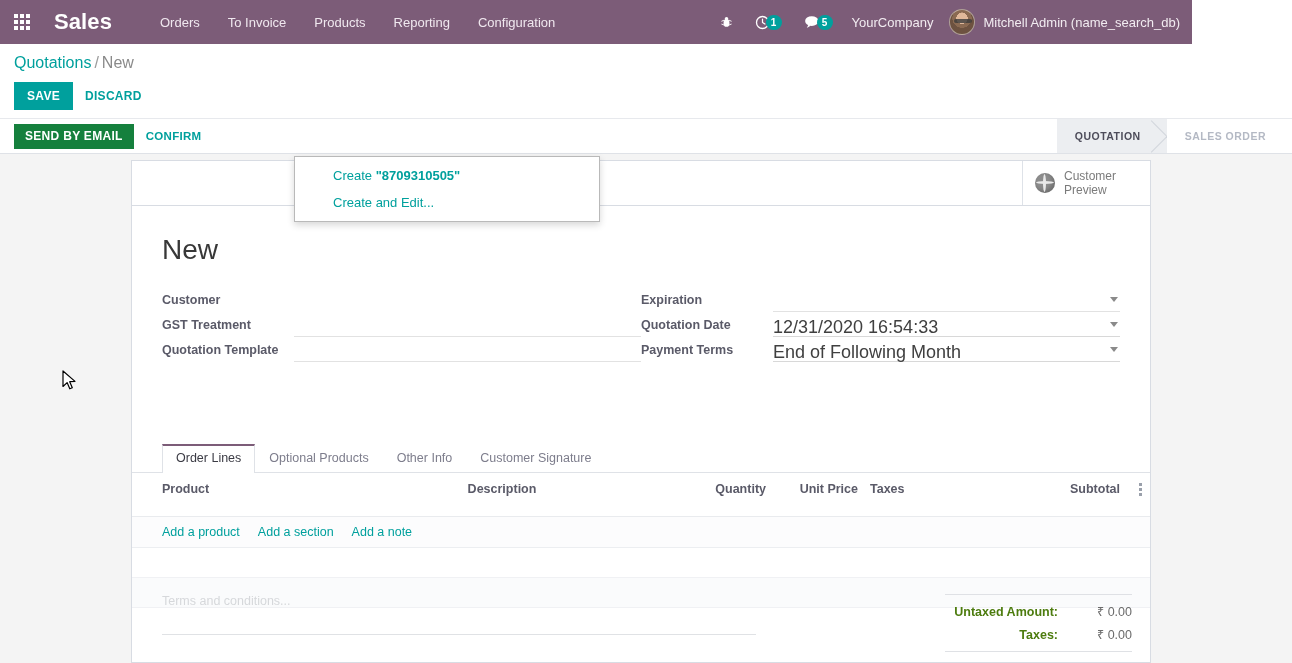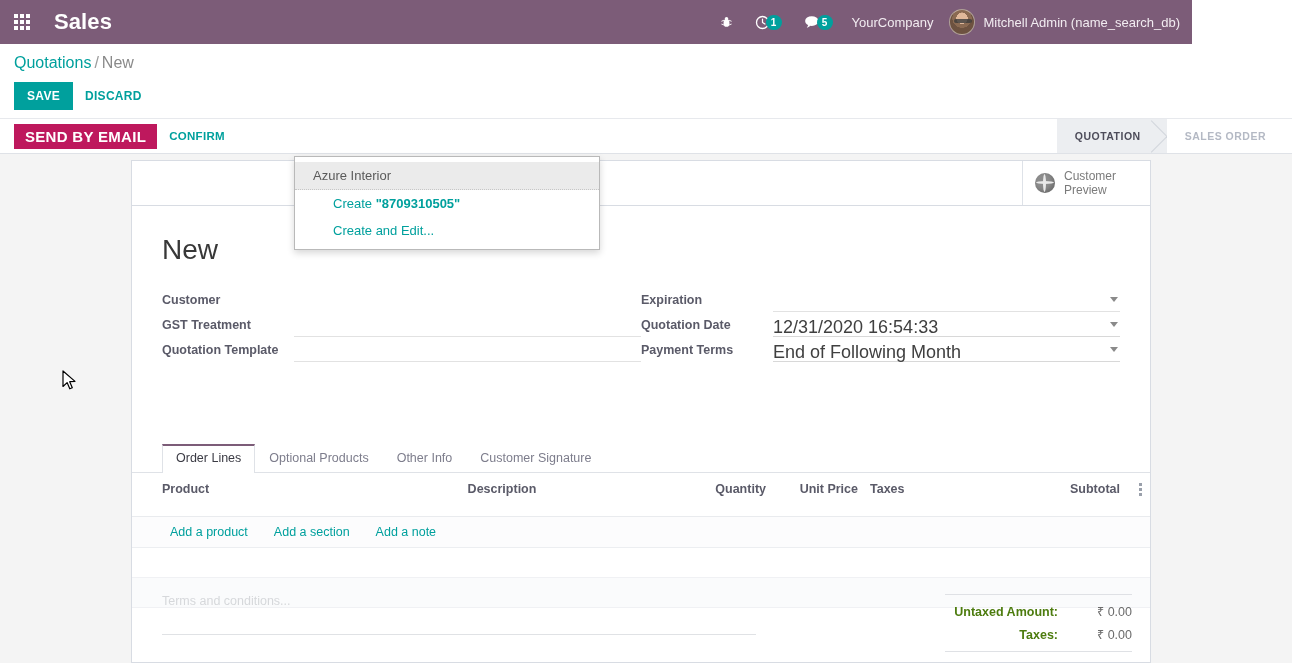--- a/index.html
+++ b/index.html
@@ -89,21 +89,21 @@
     padding: 7px 12px; cursor: pointer; text-transform: uppercase;
   }
 
   
   #action-bar {
     position: absolute; top: 118px; left: 0; width: 1292px; height: 36px;
     background: #ffffff; border-top: 1px solid #e7e9ed; border-bottom: 1px solid #dfe2e7;
     display: flex; align-items: center; padding-left: 14px;
   }
   .ab-btn-primary {
-    background: #be185d; color: #fff; font-size: 15px; font-weight: bold;
+    background: #15803d; color: #fff; font-size: 12px; font-weight: bold;
     letter-spacing: .3px; padding: 6px 11px; border: 0; cursor: pointer;
     text-transform: uppercase; line-height: 13px;
   }
   .ab-btn-link {
     color: #00A09D; font-size: 11.5px; font-weight: bold; letter-spacing: .3px;
     padding: 6px 12px; cursor: pointer; text-transform: uppercase;
   }
   .statusbar { margin-left: auto; display: flex; align-items: stretch; height: 34px; }
   .st {
     position: relative; display: flex; align-items: center;
@@ -218,21 +218,21 @@
   .th.subtotal { flex: 1; text-align: right; padding-right: 14px; }
   .dots {
     width: 16px; display: flex; flex-direction: column; align-items: center;
     gap: 2px; cursor: pointer; padding-right: 4px;
   }
   .dots i { width: 3px; height: 3px; background: #9aa0ab; display: block; }
   .lt-add {
     display: flex; gap: 18px; padding: 8px 0 8px 30px;
     border-bottom: 1px solid #eceef1; background: #fcfcfd;
   }
-  .addlink { color: #00A09D; font-size: 12.5px; cursor: pointer; margin-left: 8px; }
+  .addlink { color: #00A09D; font-size: 12.5px; cursor: pointer; }
   .stripe-a { height: 30px; background: #ffffff; border-bottom: 1px solid #f0f1f4; }
   .stripe-b { height: 30px; background: #fafbfc; border-bottom: 1px solid #f0f1f4; }
 
   
   .footer-area { position: absolute; left: 0; top: 388px; width: 1018px; display: flex; }
   .terms { width: 620px; padding-left: 30px; }
   .terms .ph { font-size: 12.5px; color: #d6d8db; padding-bottom: 26px; }
   .terms .line { border-bottom: 1px solid #e0e2e5; width: 594px; }
   .totals { margin-left: auto; width: 205px; padding-right: 18px; }
   .tot-sep { border-top: 1px solid #dfe1e5; margin-bottom: 5px; }
@@ -256,20 +256,27 @@
         <i></i>
         <i></i>
         <i></i>
         <i></i>
         <i></i>
         <i></i>
         <i></i>
       </div>
   </div>
   <div class="brand">Sales</div>
+  <div class="menu">
+    <div class="mi">Orders</div>
+    <div class="mi">To Invoice</div>
+    <div class="mi">Products</div>
+    <div class="mi">Reporting</div>
+    <div class="mi">Configuration</div>
+  </div>
   <div class="nav-right">
     <div class="nav-ico">
       <svg width="13" height="14" viewBox="0 0 14 14" aria-hidden="true">
         <ellipse cx="7" cy="8" rx="3.2" ry="4.2" fill="#ffffff"></ellipse>
         <circle cx="7" cy="3.4" r="1.9" fill="#ffffff"></circle>
         <rect x="1.4" y="5.2" width="3" height="1" fill="#ffffff" transform="rotate(-25 2.9 5.7)"></rect>
         <rect x="9.6" y="5.2" width="3" height="1" fill="#ffffff" transform="rotate(25 11.1 5.7)"></rect>
         <rect x="1.4" y="9.2" width="3" height="1" fill="#ffffff" transform="rotate(25 2.9 9.7)"></rect>
         <rect x="9.6" y="9.2" width="3" height="1" fill="#ffffff" transform="rotate(-25 11.1 9.7)"></rect>
       </svg>
@@ -432,21 +439,20 @@
             <span class="tot-val">₹ 0.00</span>
           </div>
         </div>
       </div>
 
     </div>
   </div>
 </div>
 
 <div id="autocomplete">
-  <div class="ac-item hl">Azure Interior</div>
   <div class="ac-item link"><span>Create </span><b>"8709310505"</b></div>
   <div class="ac-item link">Create and Edit...</div>
 </div>
 
 <div id="cursor" style="left: 62px; top: 370px;">
   <svg width="16" height="22" viewBox="0 0 16 22">
     <path d="M1 1 L1 16.5 L5.1 12.6 L7.8 18.8 L10.3 17.7 L7.7 11.7 L13 11.4 Z" fill="#ffffff" stroke="#000000" stroke-width="1.2" stroke-linejoin="round"></path>
   </svg>
 </div>
 

